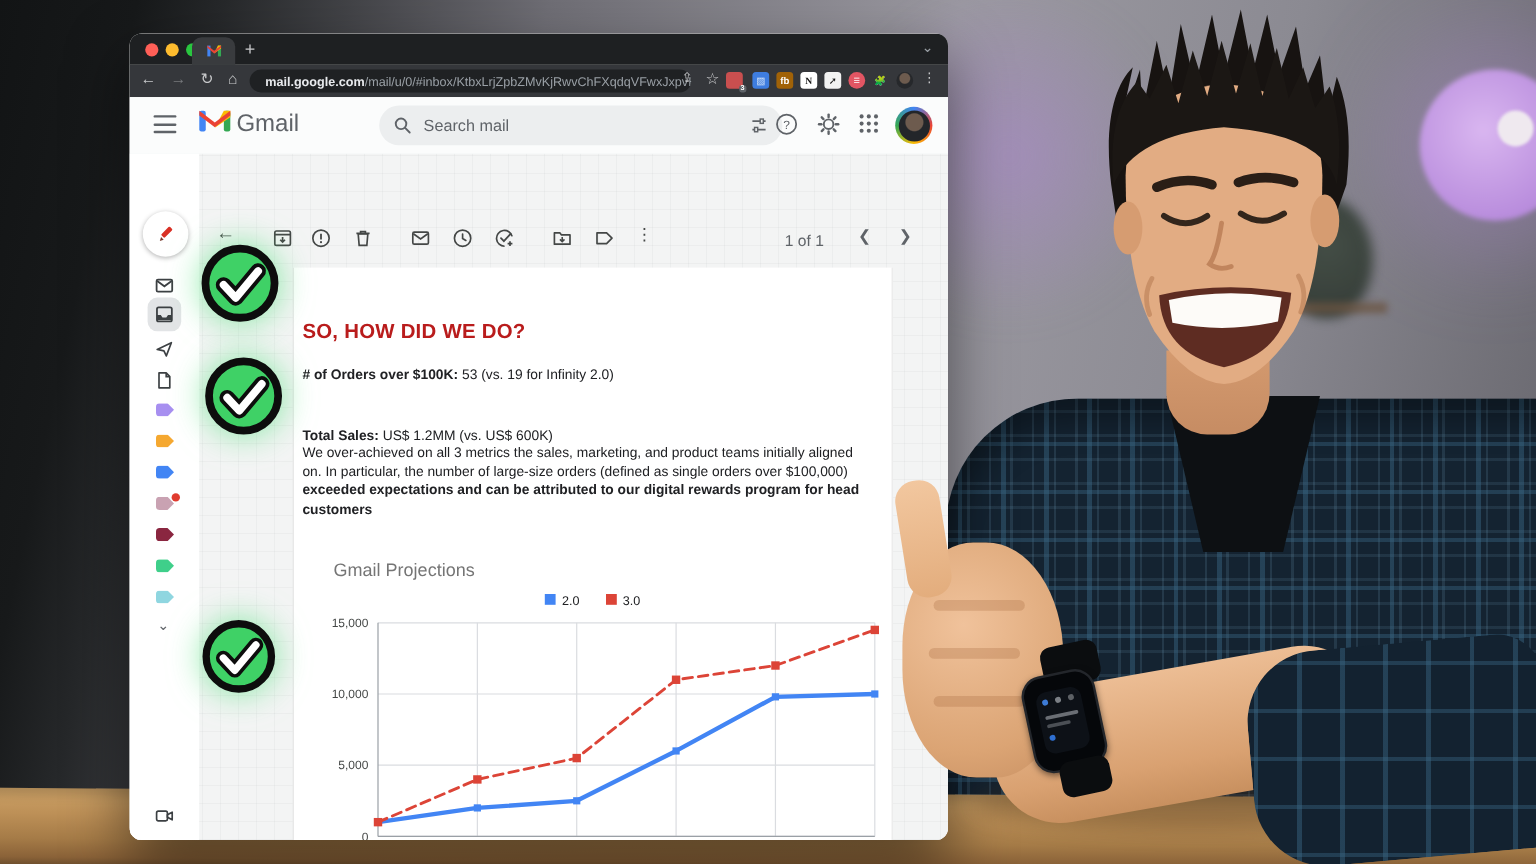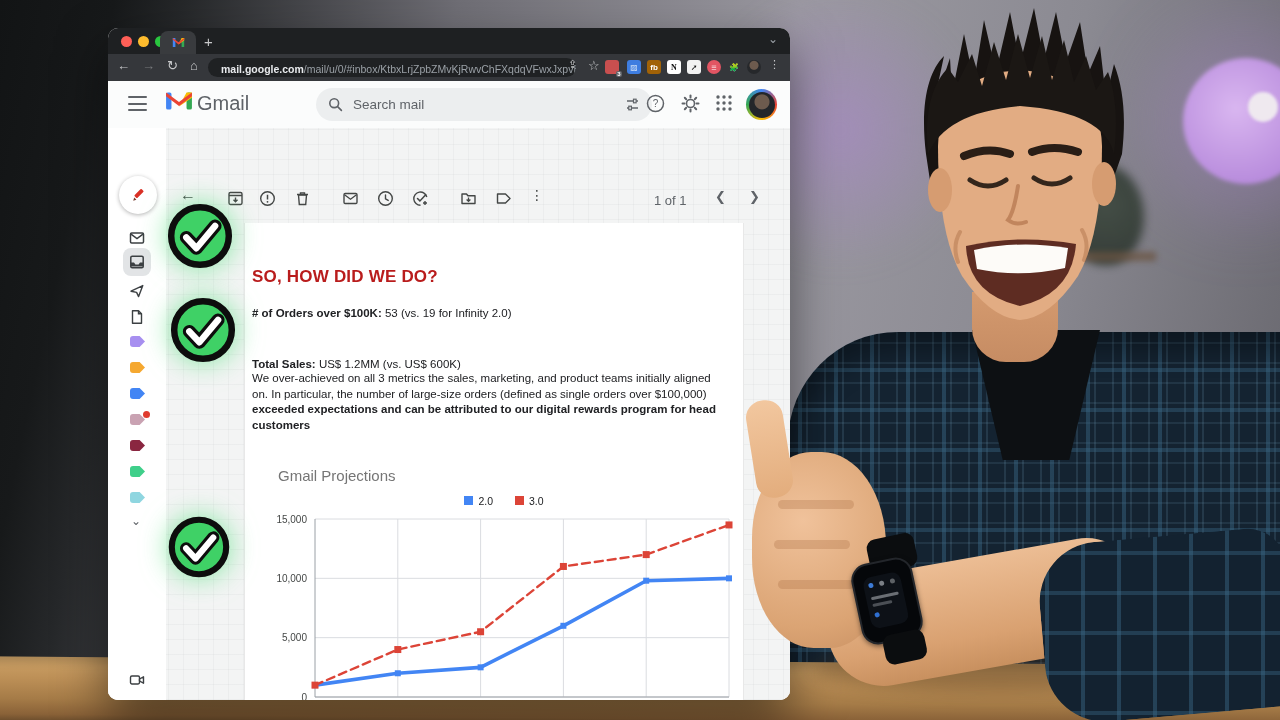--- a/index.html
+++ b/index.html
@@ -111,21 +111,21 @@
   #card{position:absolute;left:136px;top:95px;width:498px;height:477px;background:#fff;
     border-left:1px solid #e8e8e8;border-right:1px solid #e8e8e8;}
   #banner{position:absolute;left:6px;top:8px;width:487px;height:24px;background:#4a86e8;color:#fff;
     font-weight:bold;font-size:13.5px;letter-spacing:.3px;display:flex;align-items:center;justify-content:center;}
   .blue-h{position:absolute;left:7px;color:#b91c1c;font-weight:bold;font-size:17px;letter-spacing:.2px;}
   .metric{position:absolute;left:7px;font-size:11.5px;color:#202124;white-space:nowrap;}
   .metric b{font-weight:bold;}
   #para{position:absolute;left:7px;top:148px;width:474px;font-size:11.5px;line-height:15.5px;color:#202124;}
   #chart-title{position:absolute;left:33px;top:244px;font-size:15px;color:#757575;}
   #chart-legend{position:absolute;left:0;top:272px;width:498px;display:flex;justify-content:center;gap:22px;
-    font-size:10.5px;color:#202124;align-items:center;padding-left:10px;}
+    font-size:10.5px;color:#202124;align-items:center;}
   .sw{display:inline-block;width:9px;height:9px;margin-right:5px;}
   #chart-svg{position:absolute;left:24px;top:286px;}
   .tick{font-size:10px;fill:#444746;font-family:"Liberation Sans",sans-serif;}
   .xlabel{font-size:10.5px;fill:#5f6368;font-family:"Liberation Sans",sans-serif;}
   #scroll-thumb{position:absolute;left:664px;top:283px;width:8px;height:84px;border-radius:4px;background:#b6babd;}
   
   .sticker{z-index:40;filter:drop-shadow(0 0 14px rgba(90,225,130,.75));}
   
   svg{display:block;}
 </style>

